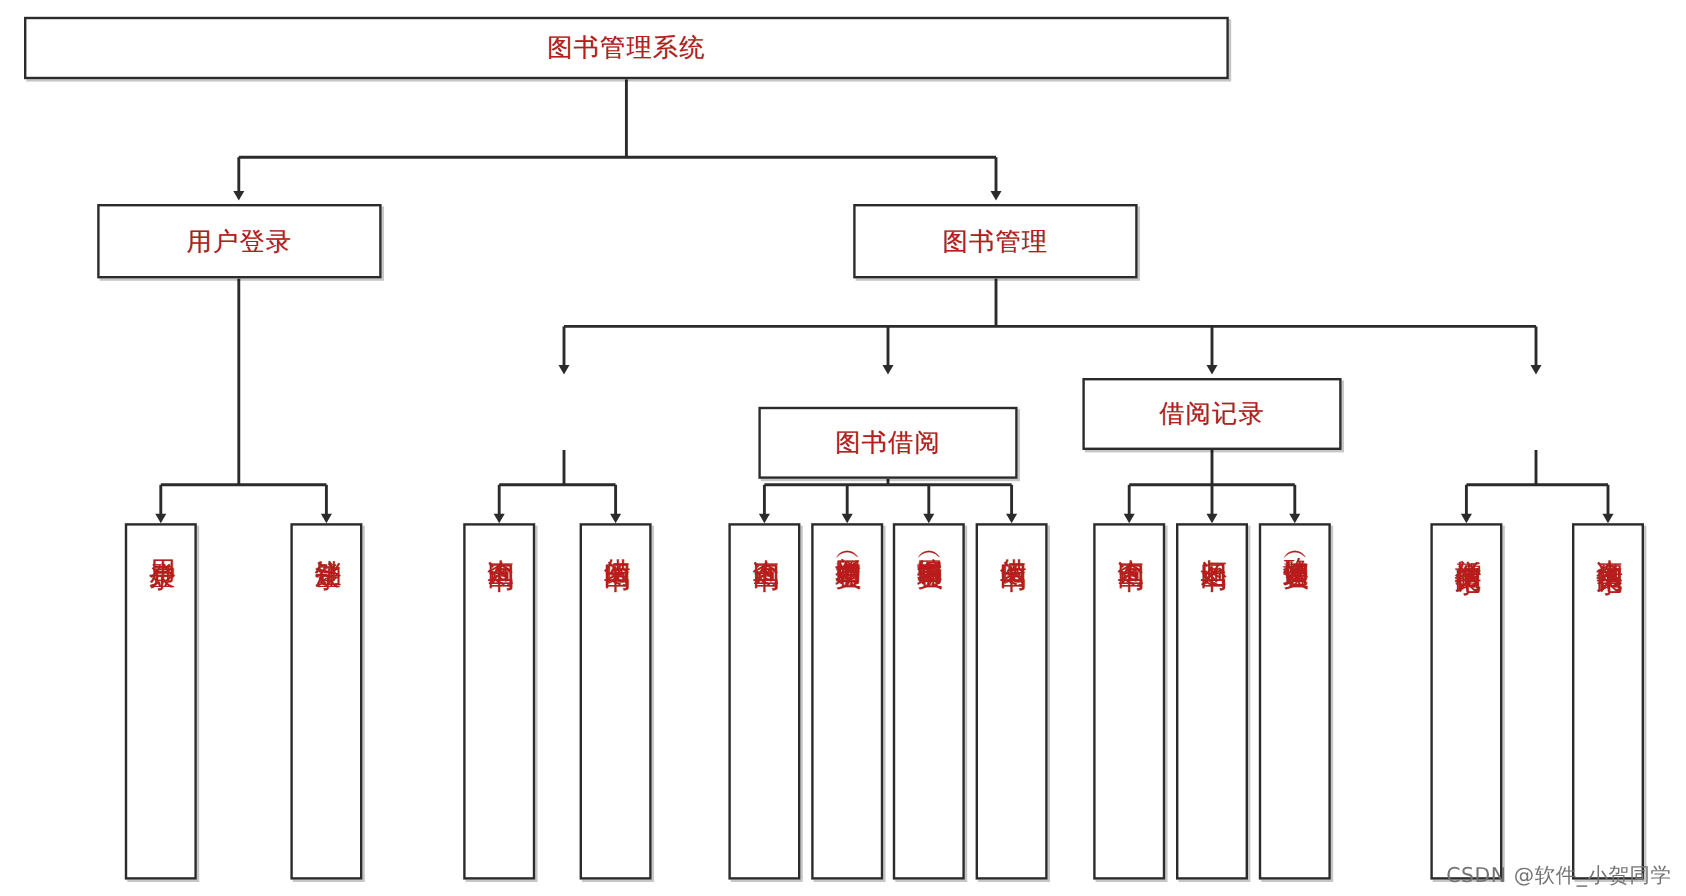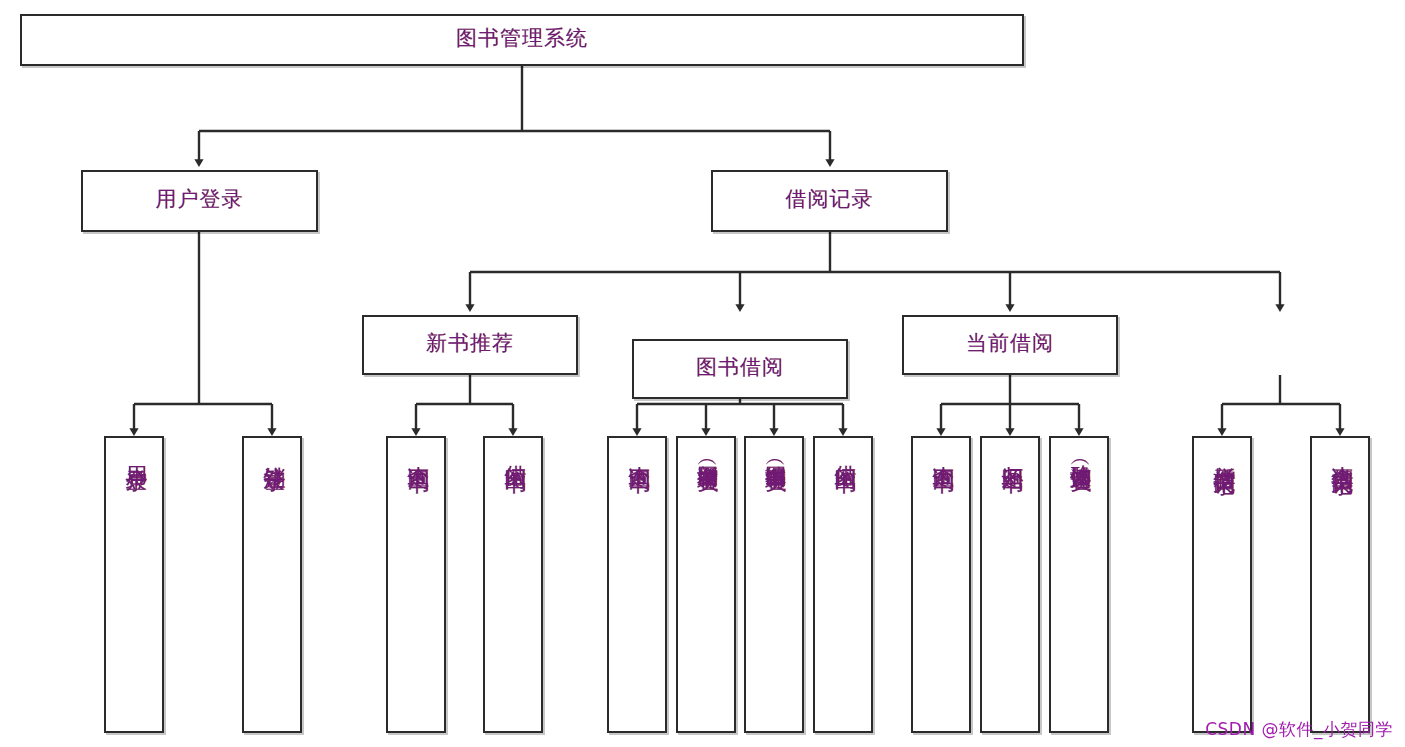--- a/index.html
+++ b/index.html
@@ -9,22 +9,21 @@
 
   .node{
     position:absolute;
     box-sizing:border-box;
     background:#ffffff;
     border:2px solid #2b2b2b;
     box-shadow:2px 2px 0 rgba(0,0,0,0.22);
     display:flex;
     align-items:center;
     justify-content:center;
-    color:#701a75;
-    font-family:Liberation Mono, monospace;
+    color:#b91c1c;
   }
   .node .label{
     font-size:21px;
     line-height:1.15;
     letter-spacing:1px;
     white-space:nowrap;
     text-shadow:0.5px 0 0 rgba(190,130,60,0.55), -0.4px 0 0 rgba(120,160,215,0.5);
   }
 
   
@@ -42,21 +41,21 @@
     white-space:pre;
     height:auto;
   }
   .leaf.tall .label{font-size:21px;letter-spacing:1px;}
 
   .watermark{
     position:absolute;
     right:12px;
     bottom:6px;
     font-size:17px;
-    color:#a21caf;
+    color:#737373;
     letter-spacing:0.5px;
     white-space:nowrap;
     user-select:none;
   }
 </style>
 </head>
 <body>
 
 <div id="stage">
 
@@ -111,31 +110,28 @@
   </svg>
 
   <div class="node" style="left:20px;top:14px;width:1004px;height:52px;">
     <span class="label">图书管理系统</span>
   </div>
 
   <div class="node" style="left:81px;top:170px;width:237px;height:62px;">
     <span class="label">用户登录</span>
   </div>
   <div class="node" style="left:711px;top:170px;width:237px;height:62px;">
-    <span class="label">借阅记录</span>
+    <span class="label">图书管理</span>
   </div>
 
-  <div class="node" style="left:362px;top:315px;width:216px;height:60px;">
-    <span class="label">新书推荐</span>
-  </div>
   <div class="node" style="left:632px;top:315px;width:216px;height:60px;margin-top:24px;">
     <span class="label">图书借阅</span>
   </div>
   <div class="node" style="left:902px;top:315px;width:216px;height:60px;">
-    <span class="label">当前借阅</span>
+    <span class="label">借阅记录</span>
   </div>
 
   <div class="node leaf" style="left:104px;top:436px;width:60px;height:297px;">
     <span class="label">用户登录</span>
   </div>
   <div class="node leaf" style="left:242px;top:436px;width:60px;height:297px;">
     <span class="label">注销登录</span>
   </div>
 
   <div class="node leaf" style="left:386px;top:436px;width:60px;height:297px;">

